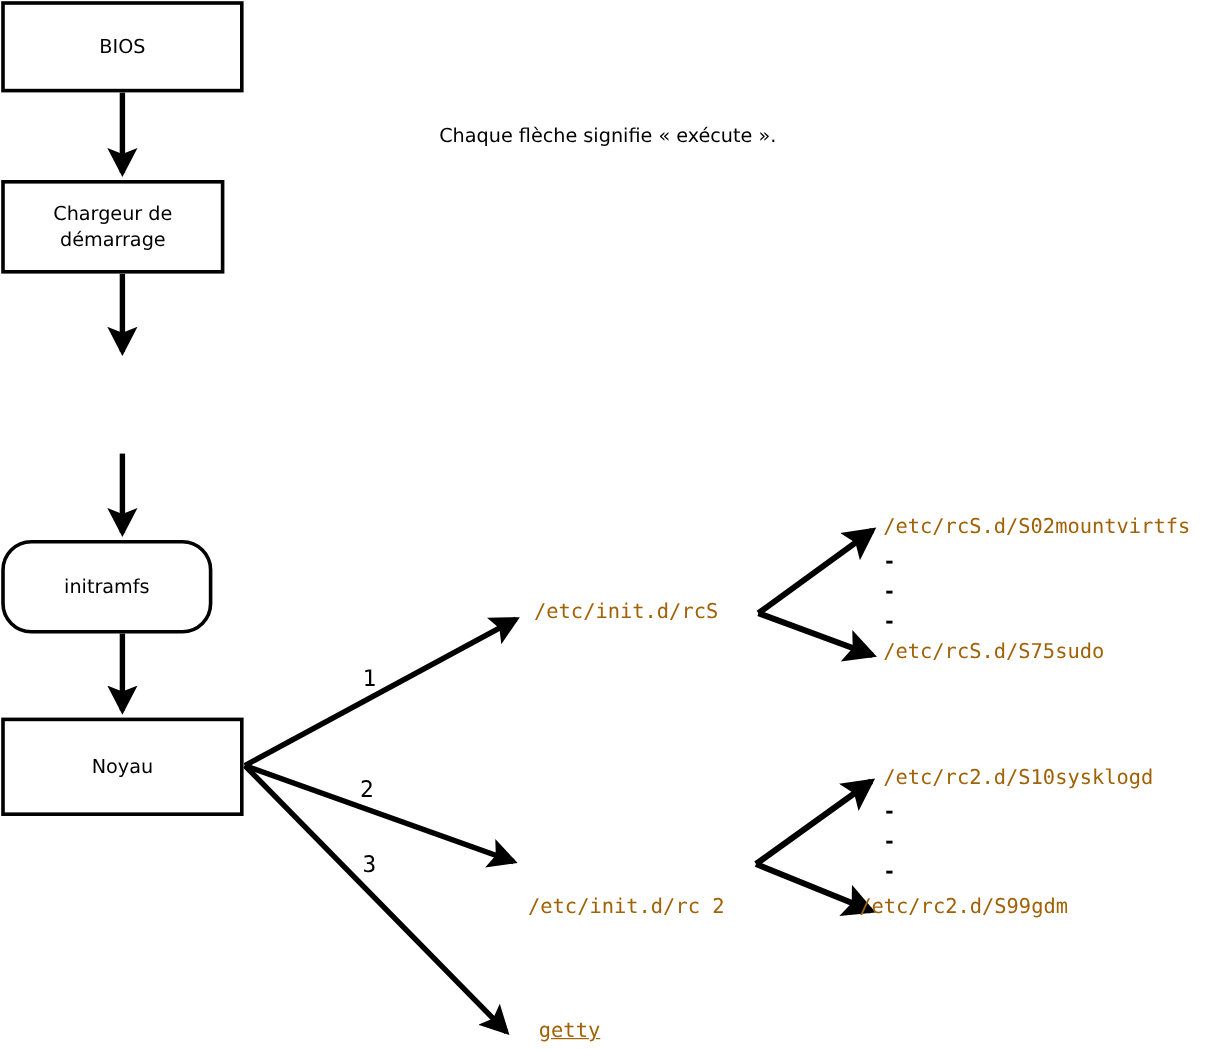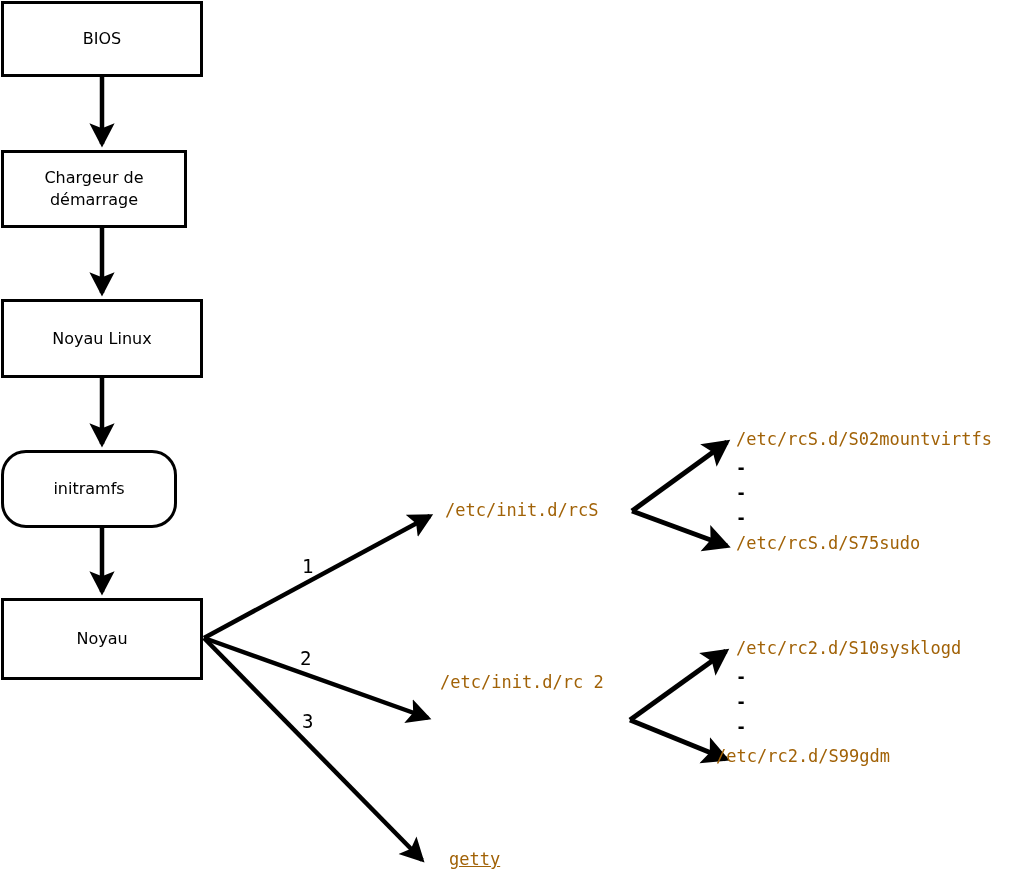--- a/index.html
+++ b/index.html
@@ -114,37 +114,35 @@
       <line x1="630" y1="720" x2="726" y2="759" stroke="#000000" stroke-width="5" marker-end="url(#arrowhead)"></line>
     </g>
   </svg>
 
   <div class="box" style="left: 1px; top: 1px; width: 202px; height: 76px;">
     <span>BIOS</span>
   </div>
   <div class="box" style="left: 1px; top: 150px; width: 186px; height: 78px;">
     <span>Chargeur de<br>démarrage</span>
   </div>
-  <div class="box" style="left: 1px; top: 299px; width: 202px; height: 79px;">
-    <span>Noyau Linux</span>
-  </div>
   <div class="box" style="left: 1px; top: 450px; width: 176px; height: 78px; border-radius: 25px;">
     <span>initramfs</span>
   </div>
   <div class="box" style="left: 1px; top: 598px; width: 202px; height: 82px;">
     <span>Noyau</span>
   </div>
 
+  <div class="note" style="left:366px; top:103px;">Chaque flèche signifie « exécute ».</div>
 
   <div class="num" style="left: 302px; top: 555px;">1</div>
   <div class="num" style="left: 300px; top: 647px;">2</div>
   <div class="num" style="left: 302px; top: 710px;">3</div>
 
   <div class="mono" style="left: 445px; top: 500px;">/etc/init.d/rcS</div>
-  <div class="mono" style="left: 440px; top: 672px;">/etc/init.d/rc 2</div>
+  <div class="mono" style="left: 440px; top: 746px;">/etc/init.d/rc 2</div>
   <div class="mono" style="left: 449px; top: 849px; text-decoration: underline;">getty</div>
   <div class="mono" style="left: 736px; top: 429px;">/etc/rcS.d/S02mountvirtfs</div>
   <div class="mono" style="left: 736px; top: 533px;">/etc/rcS.d/S75sudo</div>
   <div class="mono" style="left: 736px; top: 638px;">/etc/rc2.d/S10sysklogd</div>
   <div class="mono" style="left: 716px; top: 746px;">/etc/rc2.d/S99gdm</div>
 
   <div class="dash" style="left: 736px; top: 458px;">-</div>
   <div class="dash" style="left: 736px; top: 483px;">-</div>
   <div class="dash" style="left: 736px; top: 508px;">-</div>
   <div class="dash" style="left: 736px; top: 667px;">-</div>

